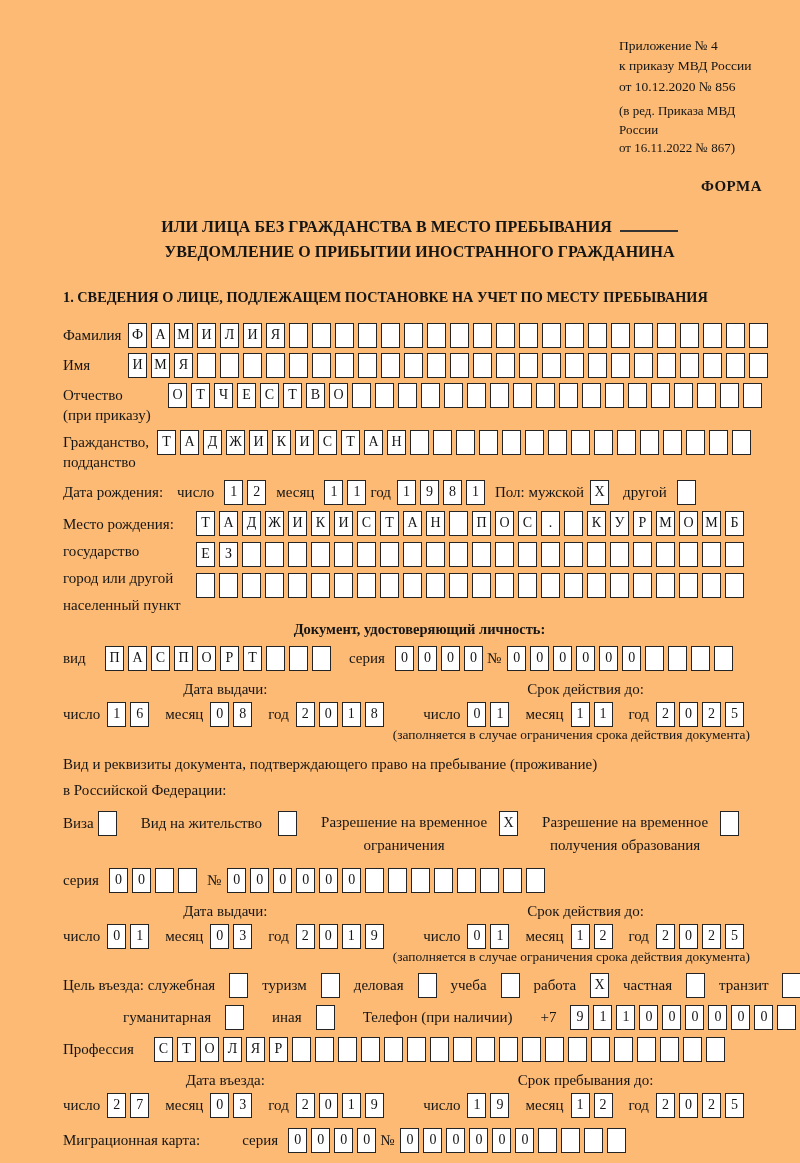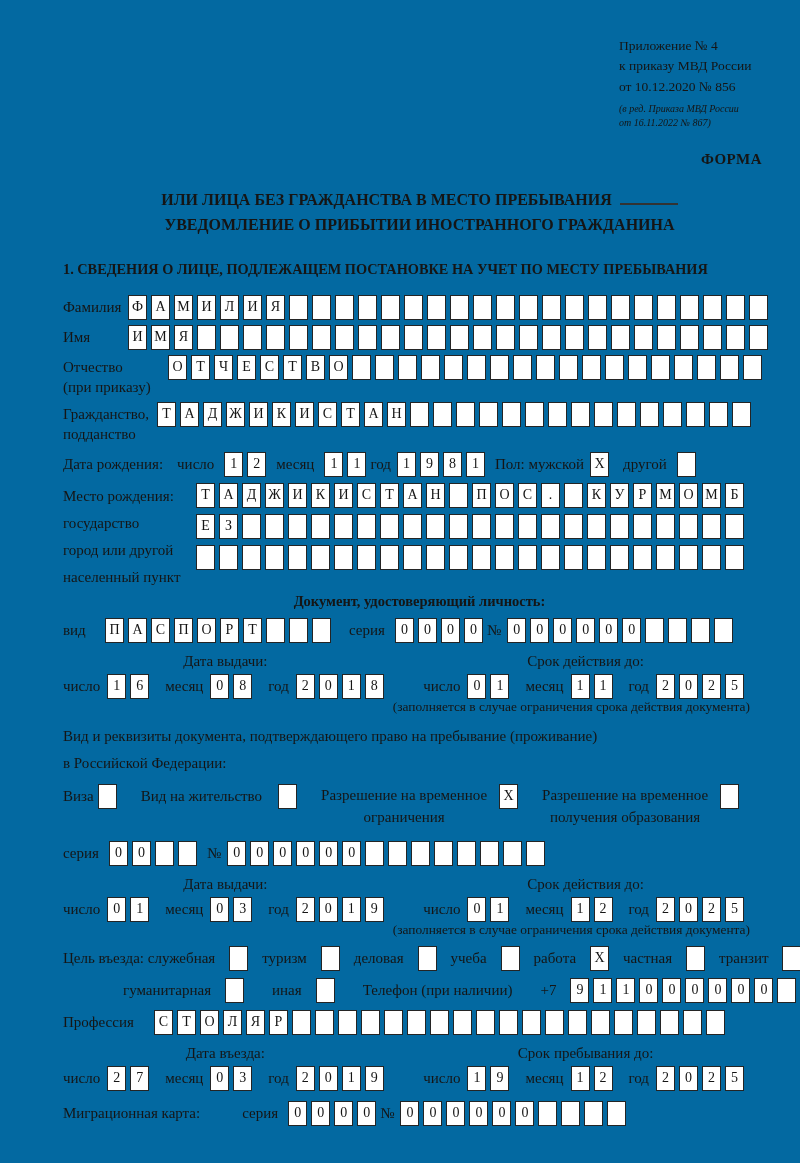--- a/index.html
+++ b/index.html
@@ -1,25 +1,25 @@
 <!DOCTYPE html>
 <html><head>
 <meta charset="utf-8">
 <style>
   * { box-sizing: border-box; }
   html,body { margin:0; padding:0; background:#ffffff; }
   .page {
     width:800px; height:1163px; overflow:hidden; position:relative;
-    background:#0369a1; color:#151515;
+    background:#fdba74; color:#151515;
     font-family:"Liberation Serif","DejaVu Serif",serif;
     font-size:15px; padding:36px 24px 14px 63px;
   }
   
   .appendix { margin-left:556px; font-size:13.5px; line-height:1.5; }
-  .appendix .rev { margin-top:5px; font-size:10px; line-height:1.45;font-style:italic; }
+  .appendix .rev { margin-top:5px; font-size:13px; line-height:1.45; }
   .forma { text-align:right; padding-right:14px; font-weight:bold; font-size:15px; margin-top:20px; letter-spacing:0.5px; }
   
   .title { text-align:center; font-weight:bold; font-size:16px; line-height:1.55; margin-top:20px; }
   .blank-line { display:inline-block; width:58px; border-bottom:2.2px solid #333; height:14px; margin-left:8px; }
   .sec-heading { font-weight:bold; font-size:14.3px; margin-top:24px; margin-bottom:17px; }
   
   .row { display:flex; align-items:center; margin-bottom:5px; white-space:nowrap; }
   .boxes { white-space:nowrap; display:inline-block; }
   .box {
     display:inline-block; width:19px; height:25px; border:1.7px solid #242424;

